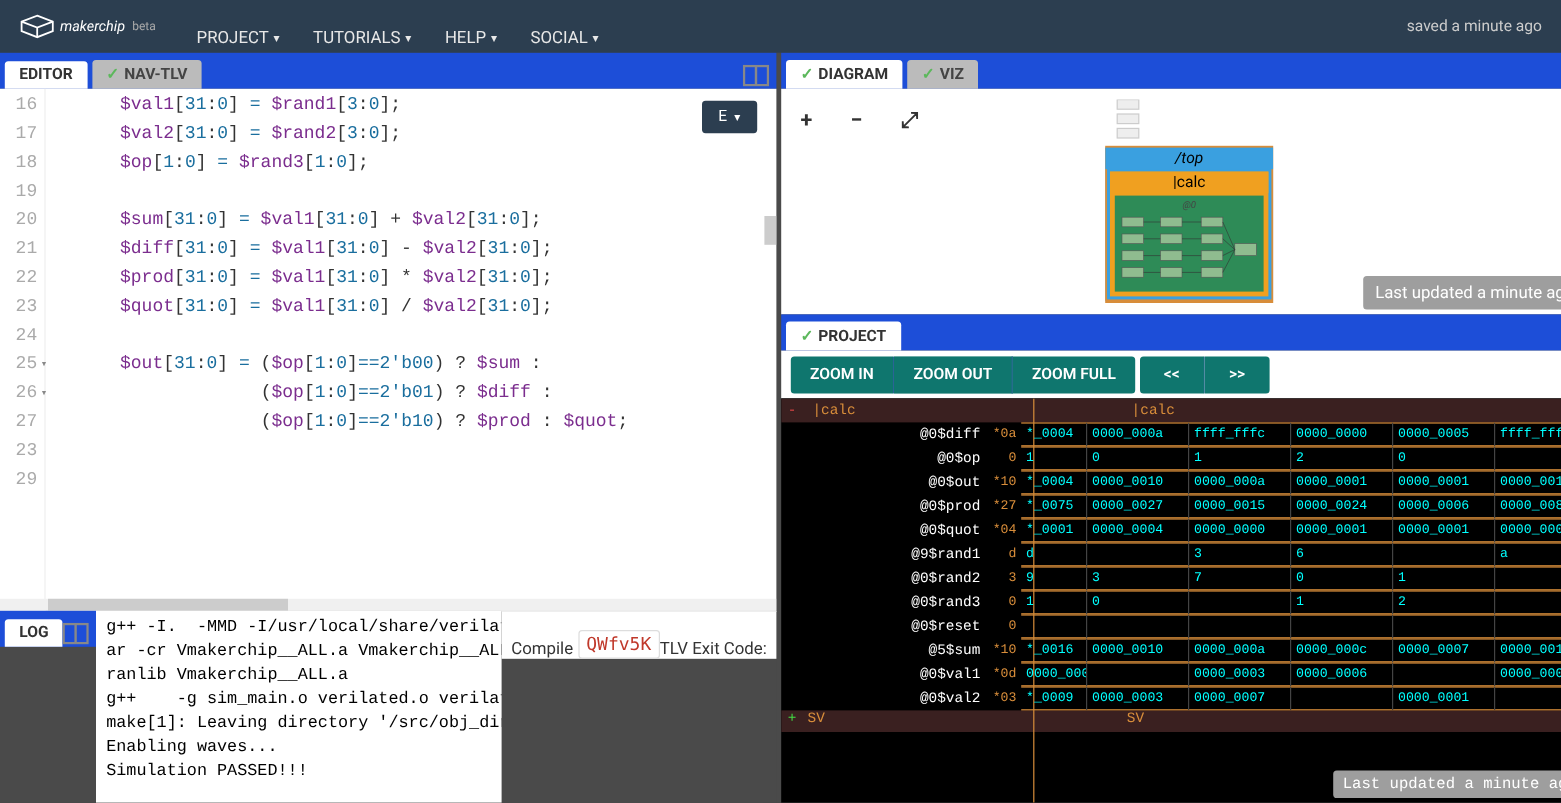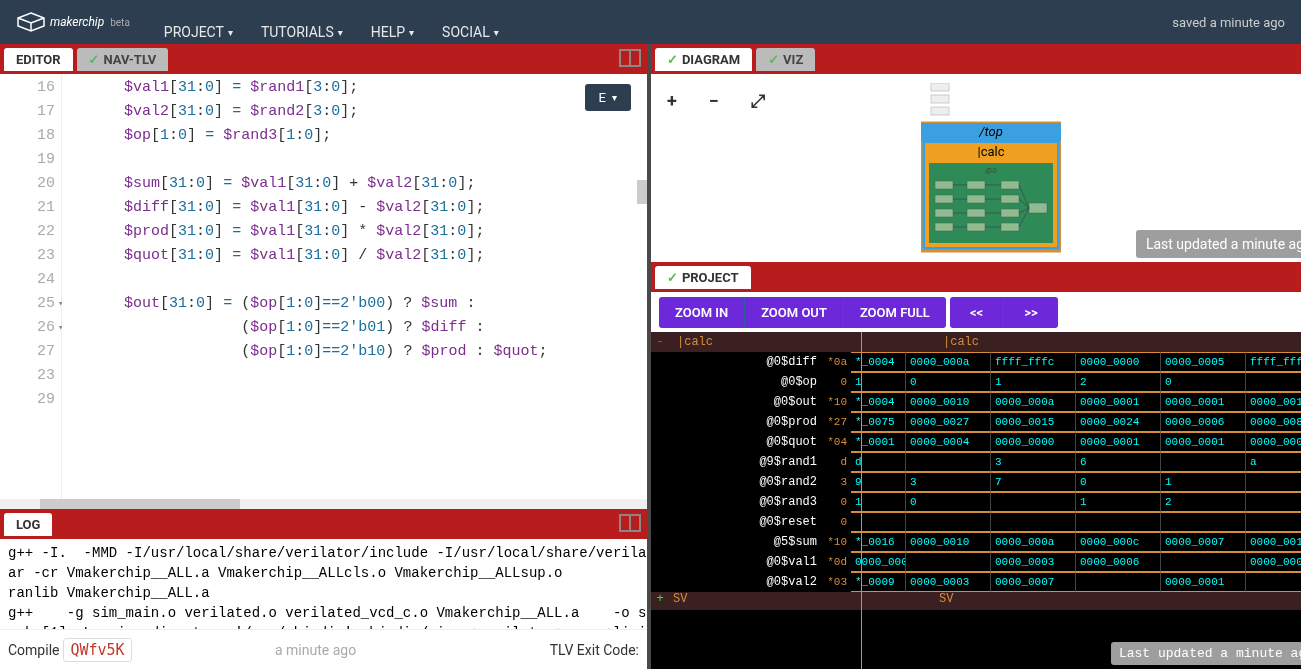--- a/index.html
+++ b/index.html
@@ -8,59 +8,59 @@
 .logo { display: flex; align-items: center; gap: 4px; margin-right: 24px; }
 .logo-text { font-size: 12px; color: #fff; font-style: italic; }
 .logo-beta { font-size: 10px; color: #aaa; margin-left: 2px; }
 .menubar { display: flex; gap: 8px; }
 .menu-item { padding: 6px 10px; color: #e8e8e8; font-size: 14px; cursor: pointer; display: flex; align-items: center; gap: 4px; margin-top: 20px; }
 .caret { font-size: 10px; }
 .topbar-right { margin-left: auto; font-size: 13px; color: #ccc; }
 .main { display: flex; height: 625px; }
 .left-col { width: 651px; display: flex; flex-direction: column; border-right: 4px solid #4a4a4a; }
 .right-col { flex: 1; display: flex; flex-direction: column; }
-.pane-header { height: 30px; background: #b91c1c; display: flex; align-items: center; padding: 12px 4px; position: relative; }
+.pane-header { height: 30px; background: #1d4ed8; display: flex; align-items: flex-end; padding: 0 4px; position: relative; }
 .tab { background: #fff; padding: 4px 12px; font-size: 13px; font-weight: 700; color: #333; border-radius: 3px 3px 0 0; display: flex; align-items: center; gap: 4px; }
 .tab.inactive { background: #bbb; color: #444; margin-left: 4px; }
 .check { color: #5cb85c; font-weight: bold; }
 .split-icon { margin-left: auto; width: 24px; height: 20px; cursor: pointer; }
 .split-icon svg { width: 22px; height: 18px; }
 .editor-pane { flex: 1; background: #fff; position: relative; overflow: hidden; }
 .e-dropdown { position: absolute; top: 10px; right: 16px; background: #2c3e50; color: #fff; padding: 6px 14px; font-size: 13px; border-radius: 3px; display: flex; align-items: center; gap: 6px; cursor: pointer; z-index: 5; }
-.code-area { display: flex; height: 100%; font-family: 'Courier New', monospace; font-size: 15px; line-height: 24px; margin-left: 24px; }
+.code-area { display: flex; height: 100%; font-family: 'Courier New', monospace; font-size: 15px; line-height: 24px; }
 .gutter { width: 38px; background: #fff; color: #aaa; text-align: right; padding: 2px 6px 0 0; user-select: none; border-right: 1px solid #eee; }
 .gutter-line { height: 24px; position: relative; }
 .fold-marker { position: absolute; left: 34px; font-size: 9px; color: #888; }
 .code-body { flex: 1; padding: 2px 0 0 8px; position: relative; }
 .code-line { height: 24px; white-space: pre; }
 .tok-var { color: #7b2d8e; }
 .tok-num { color: #1a6e9e; }
 .tok-op { color: #333; }
 .tok-assign { color: #1a6e9e; }
 .tok-lit { color: #1a6e9e; }
 .hscroll { position: absolute; bottom: 0; left: 0; right: 0; height: 10px; background: #f0f0f0; }
 .hscroll-thumb { width: 200px; height: 10px; background: #ccc; margin-left: 40px; }
 .vscroll-hint { position: absolute; right: 0; top: 106px; width: 10px; height: 24px; background: #ccc; }
-.log-pane { height: 160px; display: flex; flex-direction: column; }
+.log-pane { height: 160px; display: flex; flex-direction: row; }
 .log-body { flex: 1; background: #fff; font-family: 'Courier New', monospace; font-size: 14px; line-height: 20px; padding: 4px 8px; overflow: hidden; white-space: pre; }
-.log-footer { height: 40px; background: #fff; border-top: 1px solid #eee; display: flex; align-items: center; padding: 0 8px; font-size: 14px; }
+.log-footer { height: 40px; background: #fff; border-top: 1px solid #eee; display: flex; align-items: flex-end; padding: 0 8px; font-size: 14px; }
 .compile-label { color: #333; }
 .compile-id { color: #c0392b; border: 1px solid #ddd; padding: 2px 6px; border-radius: 3px; margin-left: 4px; font-family: monospace; font-size: 15px; }
 .compile-time { color: #aaa; position: absolute; left: 275px; }
 .tlv-exit { margin-left: auto; color: #333; }
 .diagram-pane { height: 218px; display: flex; flex-direction: column; }
 .diagram-body { flex: 1; background: #fff; position: relative; display: flex; align-items: center; }
 .diag-controls { position: absolute; top: 16px; left: 16px; display: flex; gap: 32px; }
 .diag-ctrl { font-size: 18px; font-weight: bold; cursor: pointer; color: #333; }
 .diag-svg { margin: 0 auto; }
 .diag-badge { position: absolute; bottom: 4px; right: 8px; background: #9e9e9e; color: #fff; padding: 6px 10px; border-radius: 3px; font-size: 14px; }
 .waveform-pane { flex: 1; display: flex; flex-direction: column; }
 .wave-toolbar { height: 40px; background: #fff; display: flex; align-items: center; gap: 4px; padding: 4px 8px; }
 .wave-btn-group { display: flex; }
-.wave-btn { background: #6d28d9; color: #fff; padding: 8px 16px; font-size: 13px; font-weight: 600; cursor: pointer; border-right: 1px solid #2a6496; }
+.wave-btn { background: #0f766e; color: #fff; padding: 8px 16px; font-size: 13px; font-weight: 600; cursor: pointer; border-right: 1px solid #2a6496; }
 .wave-btn:first-child { border-radius: 3px 0 0 3px; }
 .wave-btn:last-child { border-radius: 0 3px 3px 0; border-right: none; }
 .wave-btn.nav { padding: 8px 20px; }
 .wave-body { flex: 1; background: #000; overflow: hidden; font-family: 'Courier New', monospace; font-size: 12px; position: relative; }
 .wave-row { height: 20px; display: flex; align-items: center; }
 .wave-row.header { background: #3a2020; }
 .wave-minus { width: 18px; text-align: center; color: #d44; }
 .wave-sig-name { width: 152px; text-align: right; color: #fff; padding-right: 4px; }
 .wave-sig-val { width: 30px; text-align: right; color: #d88d3a; padding-right: 4px; font-size: 11px; }
 .wave-pipe { color: #d88d3a; padding-left: 8px; }

